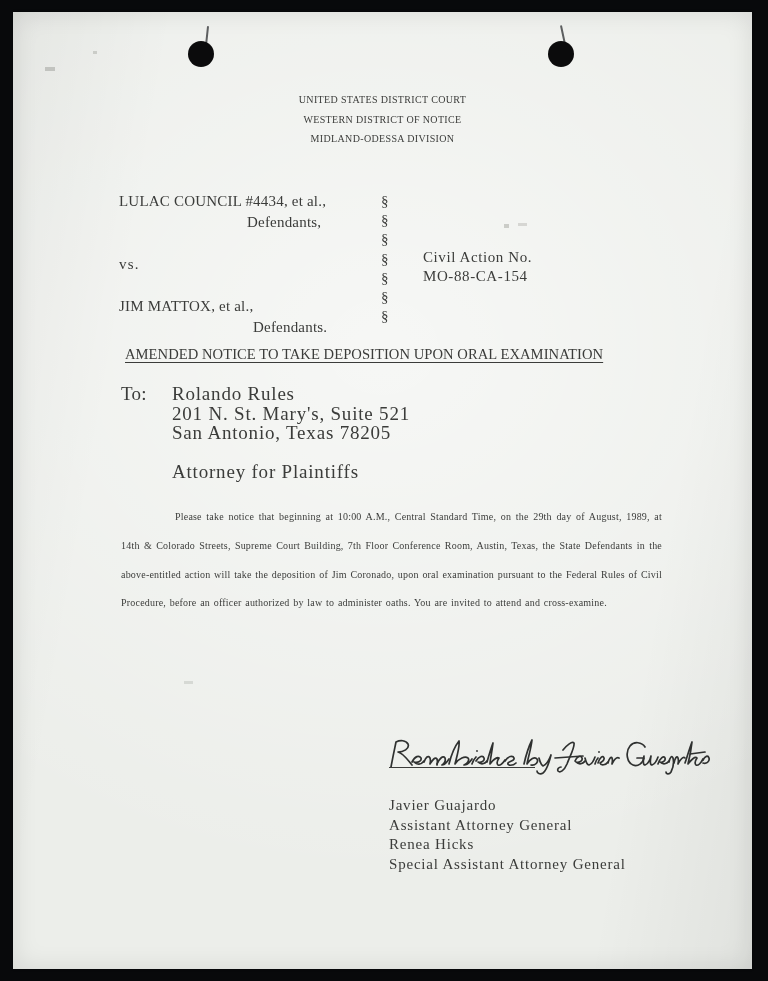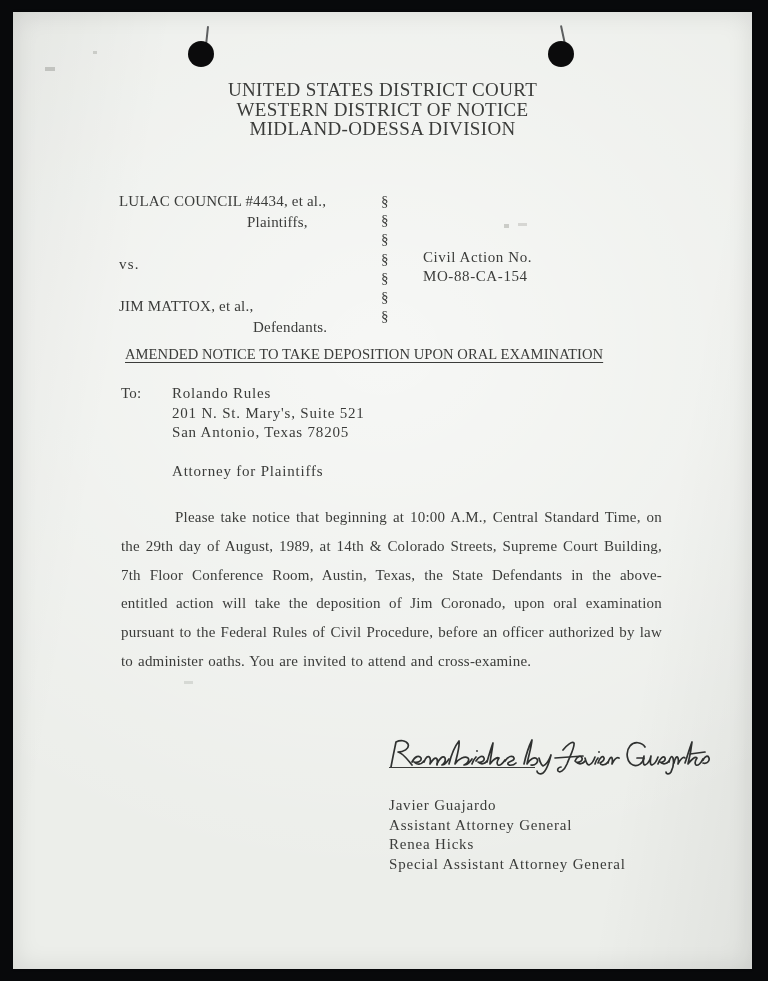--- a/index.html
+++ b/index.html
@@ -84,23 +84,23 @@
   
   .doc-text {
     color: #3b3c3a;
     font-family: "Liberation Serif", "DejaVu Serif", serif;
   }
 
   #court-header {
     position: absolute;
     left: 0;
     right: 0;
-    top: 68px;
+    top: 78px;
     text-align: center;
-    font-size: 19px;
+    font-size: 10px;
     line-height: 19.5px;
     letter-spacing: .35px;
   }
   #court-header div { white-space: nowrap; }
 
   
   #caption {
     position: absolute;
     left: 106px;
     top: 180px;
@@ -144,39 +144,39 @@
     text-underline-offset: 3px;
     white-space: nowrap;
     text-align: center;
   }
 
   
   #recipient {
     position: absolute;
     left: 108px;
     top: 372px;
-    font-size: 15px;
+    font-size: 19px;
     line-height: 19.6px;
   }
   #recipient .to-row { display: flex; }
   #recipient .to-label { width: 51px; letter-spacing: .2px; }
   #recipient .addr-line { letter-spacing: .8px; white-space: nowrap; }
   #recipient-role {
     margin-top: 19px;
     margin-left: 51px;
     letter-spacing: .8px;
   }
 
   
   #body-para {
     position: absolute;
     left: 108px;
     top: 491px;
     width: 541px;
-    font-size: 15px;
+    font-size: 10px;
     line-height: 28.8px;
     text-align: justify;
     text-indent: 54px;
     letter-spacing: .2px;
     word-spacing: 1px;
   }
 
   
   #date-line {
     position: absolute;
@@ -247,21 +247,21 @@
       <div>UNITED STATES DISTRICT COURT</div>
       <div>WESTERN DISTRICT OF NOTICE</div>
       <div>MIDLAND-ODESSA DIVISION</div>
     </div>
 
     <div id="caption" class="doc-text">
       <div id="caption-grid">
 
         <div class="cap-parties">
           <div class="cap-line" id="cap-plaintiff-name">LULAC COUNCIL #4434, et al.,</div>
-          <div class="cap-line" id="cap-plaintiff-role">Plaintiffs,</div>
+          <div class="cap-line" id="cap-plaintiff-role">Defendants,</div>
           <div class="cap-line" id="cap-vs">vs.</div>
           <div class="cap-line" id="cap-defendant-name">JIM MATTOX, et al.,</div>
           <div class="cap-line" id="cap-defendant-role">Defendants.</div>
         </div>
 
         <div class="cap-sections">
           <div>§</div>
           <div>§</div>
           <div>§</div>
           <div>§</div>

